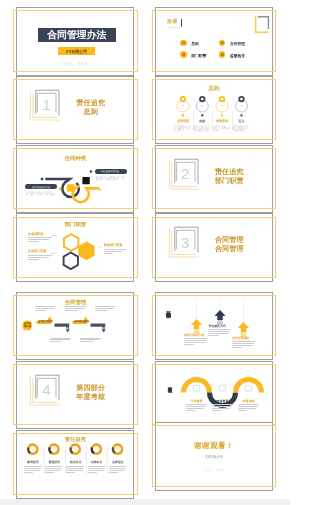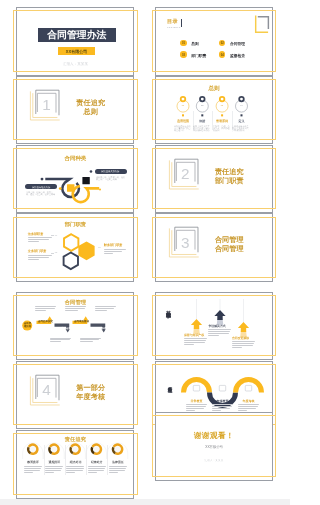--- a/index.html
+++ b/index.html
@@ -332,21 +332,21 @@
       </div>
       <div class="cell" style="left: 16.3px; top: 360.6px;">
         <div class="card">
           <svg viewBox="0 0 118.2 68.6" width="118.2" height="68.6" style="position: absolute; left: 0px; top: 0px;">
             <path d="M 13.4 14.4 L 13.4 43.0 L 42.7 43.0" fill="none" stroke="#f3d596" stroke-width="0.8"></path>
             <path d="M 15.8 16.2 L 15.8 40.5 L 40.4 40.5" fill="none" stroke="#f3d596" stroke-width="0.8"></path>
             <path d="M 18.8 13.2 L 18.8 37.0 M 18.8 13.2 L 42.0 13.2 L 42.0 38.3" fill="none" stroke="#8e9197" stroke-width="0.85"></path>
             <path d="M 20.4 16.3 L 20.4 35.0 M 20.4 16.3 L 39.0 16.3 L 39.0 35.6" fill="none" stroke="#a3a6ac" stroke-width="0.8"></path>
           </svg>
           <div class="sec-num" style="left: 24.8px; top: 20.3px; width: 9px; text-align: center;">4</div>
-          <div class="sec-t" style="left: 73.4px; top: 23.1px;">第一部分</div>
+          <div class="sec-t" style="left: 73.4px; top: 23.1px;">第四部分</div>
           <div class="sec-t" style="left: 73.4px; top: 32.2px;">年度考核</div>
         </div>
         <div class="frame"></div>
       </div>
       <div class="cell" style="left: 154.9px; top: 360.6px;">
         <div class="card">
           <div style="position: absolute; left: 10.2px; top: 21.2px; width: 5.5px; font-size: 4.6px; font-weight: bold; color: rgb(47, 51, 64); writing-mode: vertical-rl; text-orientation: upright; letter-spacing: 0.5px; line-height: 1;">监督检查</div>
           <svg viewBox="0 0 118.2 68.6" width="118.2" height="68.6" style="position: absolute; left: 0px; top: 0px;">
             <path d="M 27.5 30.4 A 13 13 0 0 1 53.5 30.4" fill="none" stroke="#fbb91f" stroke-width="5"></path>
             <path d="M 53.5 30.4 A 13 13 0 0 0 79.5 30.4" fill="none" stroke="#323a50" stroke-width="5"></path>
@@ -439,21 +439,21 @@
           <div class="t ctr" style="left: 100.6px; top: 30.2px; font-size: 2.9px; font-weight: bold; color: rgb(87, 88, 92);">法律责任</div>
           <div class="lines" style="left: 91.6px; top: 34.8px; width: 18px;">
             <i style="width: 18px;"></i>
             <i style="width: 17.1px;"></i>
             <i style="width: 16.2px;"></i>
             <i style="width: 9px;"></i>
           </div>
         </div>
         <div class="frame"></div>
       </div>
-      <div class="cell" style="left: 154.9px; top: 412px;">
+      <div class="cell" style="left: 154.9px; top: 422px;">
         <div class="card">
           <div class="t ctr" style="left: 50%; top: 18.5px; font-size: 7.6px; font-weight: bold; color: rgb(217, 165, 38); letter-spacing: 0.4px;">谢谢观看！</div>
           <div class="t ctr" style="left: 50%; top: 32.6px; font-size: 3.3px; color: rgb(123, 125, 130);">XX有限公司</div>
           <div class="t ctr" style="left: 50%; top: 46.8px; font-size: 2.5px; color: rgb(207, 209, 213); letter-spacing: 0.2px;">汇报人：某某某</div>
         </div>
         <div class="frame"></div>
       </div>
     </div>
   <div id="footer-strip"></div>
 </div>

